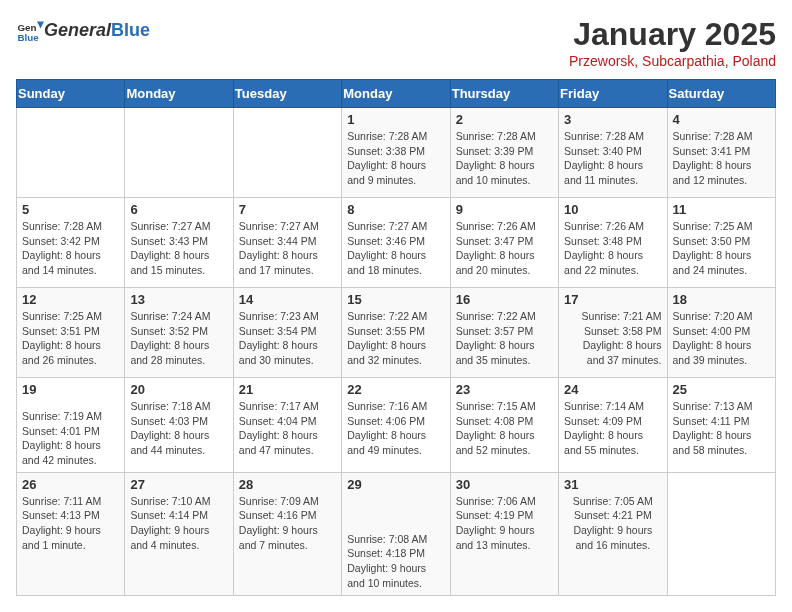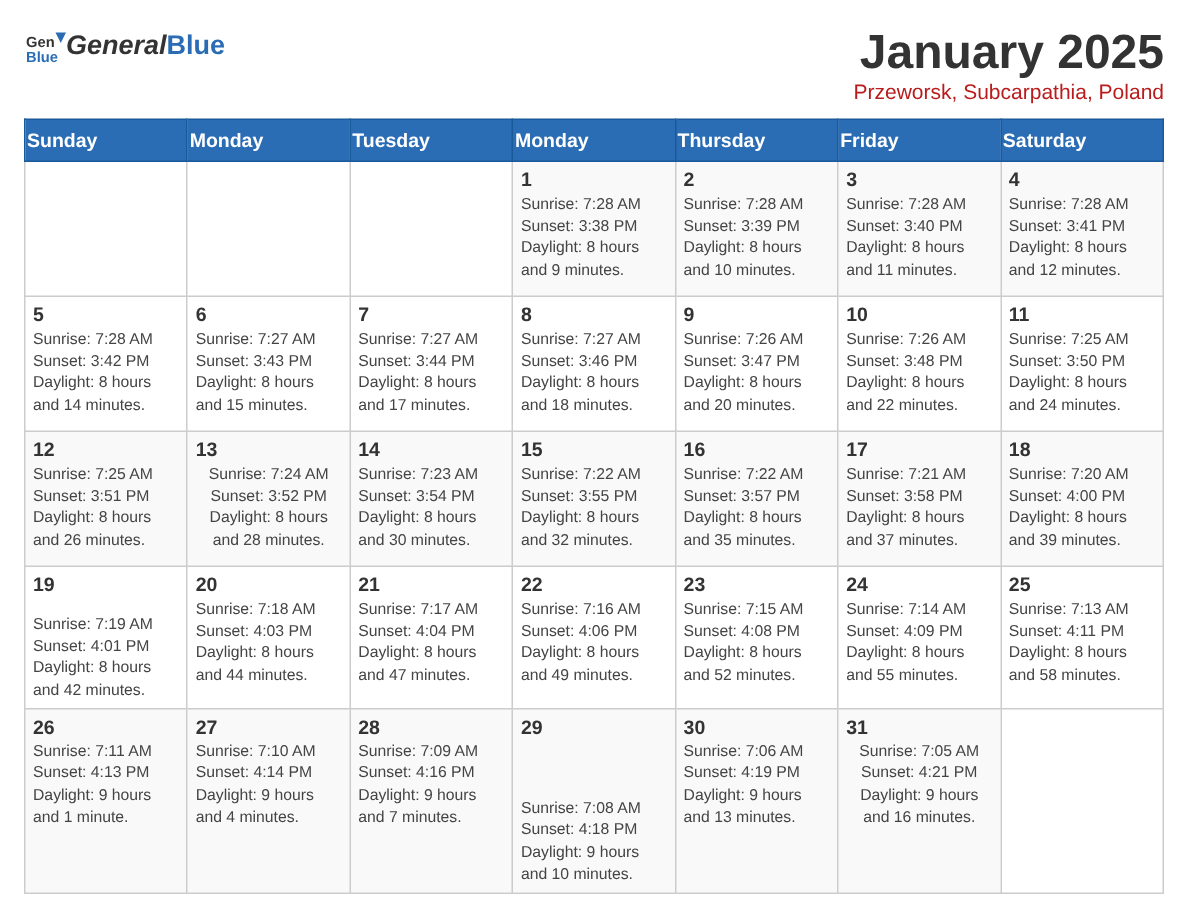--- a/index.html
+++ b/index.html
@@ -201,21 +201,21 @@
       <tr>
         <td>
           <span class="day-num">12</span>
           <div class="day-info" style="white-space: pre-line;">Sunrise: 7:25 AM
 Sunset: 3:51 PM
 Daylight: 8 hours
 and 26 minutes.</div>
         </td>
         <td>
           <span class="day-num">13</span>
-          <div class="day-info" style="white-space: pre-line; text-align: center;">Sunrise: 7:24 AM
+          <div class="day-info" style="white-space: pre-line;">Sunrise: 7:24 AM
 Sunset: 3:52 PM
 Daylight: 8 hours
 and 28 minutes.</div>
         </td>
         <td>
           <span class="day-num">14</span>
           <div class="day-info" style="white-space: pre-line;">Sunrise: 7:23 AM
 Sunset: 3:54 PM
 Daylight: 8 hours
 and 30 minutes.</div>
@@ -229,21 +229,21 @@
         </td>
         <td>
           <span class="day-num">16</span>
           <div class="day-info" style="white-space: pre-line;">Sunrise: 7:22 AM
 Sunset: 3:57 PM
 Daylight: 8 hours
 and 35 minutes.</div>
         </td>
         <td>
           <span class="day-num">17</span>
-          <div class="day-info" style="white-space: pre-line;">Sunrise: 7:21 AM
+          <div class="day-info" style="white-space: pre-line; text-align: right;">Sunrise: 7:21 AM
 Sunset: 3:58 PM
 Daylight: 8 hours
 and 37 minutes.</div>
         </td>
         <td>
           <span class="day-num">18</span>
           <div class="day-info" style="white-space: pre-line;">Sunrise: 7:20 AM
 Sunset: 4:00 PM
 Daylight: 8 hours
 and 39 minutes.</div>

